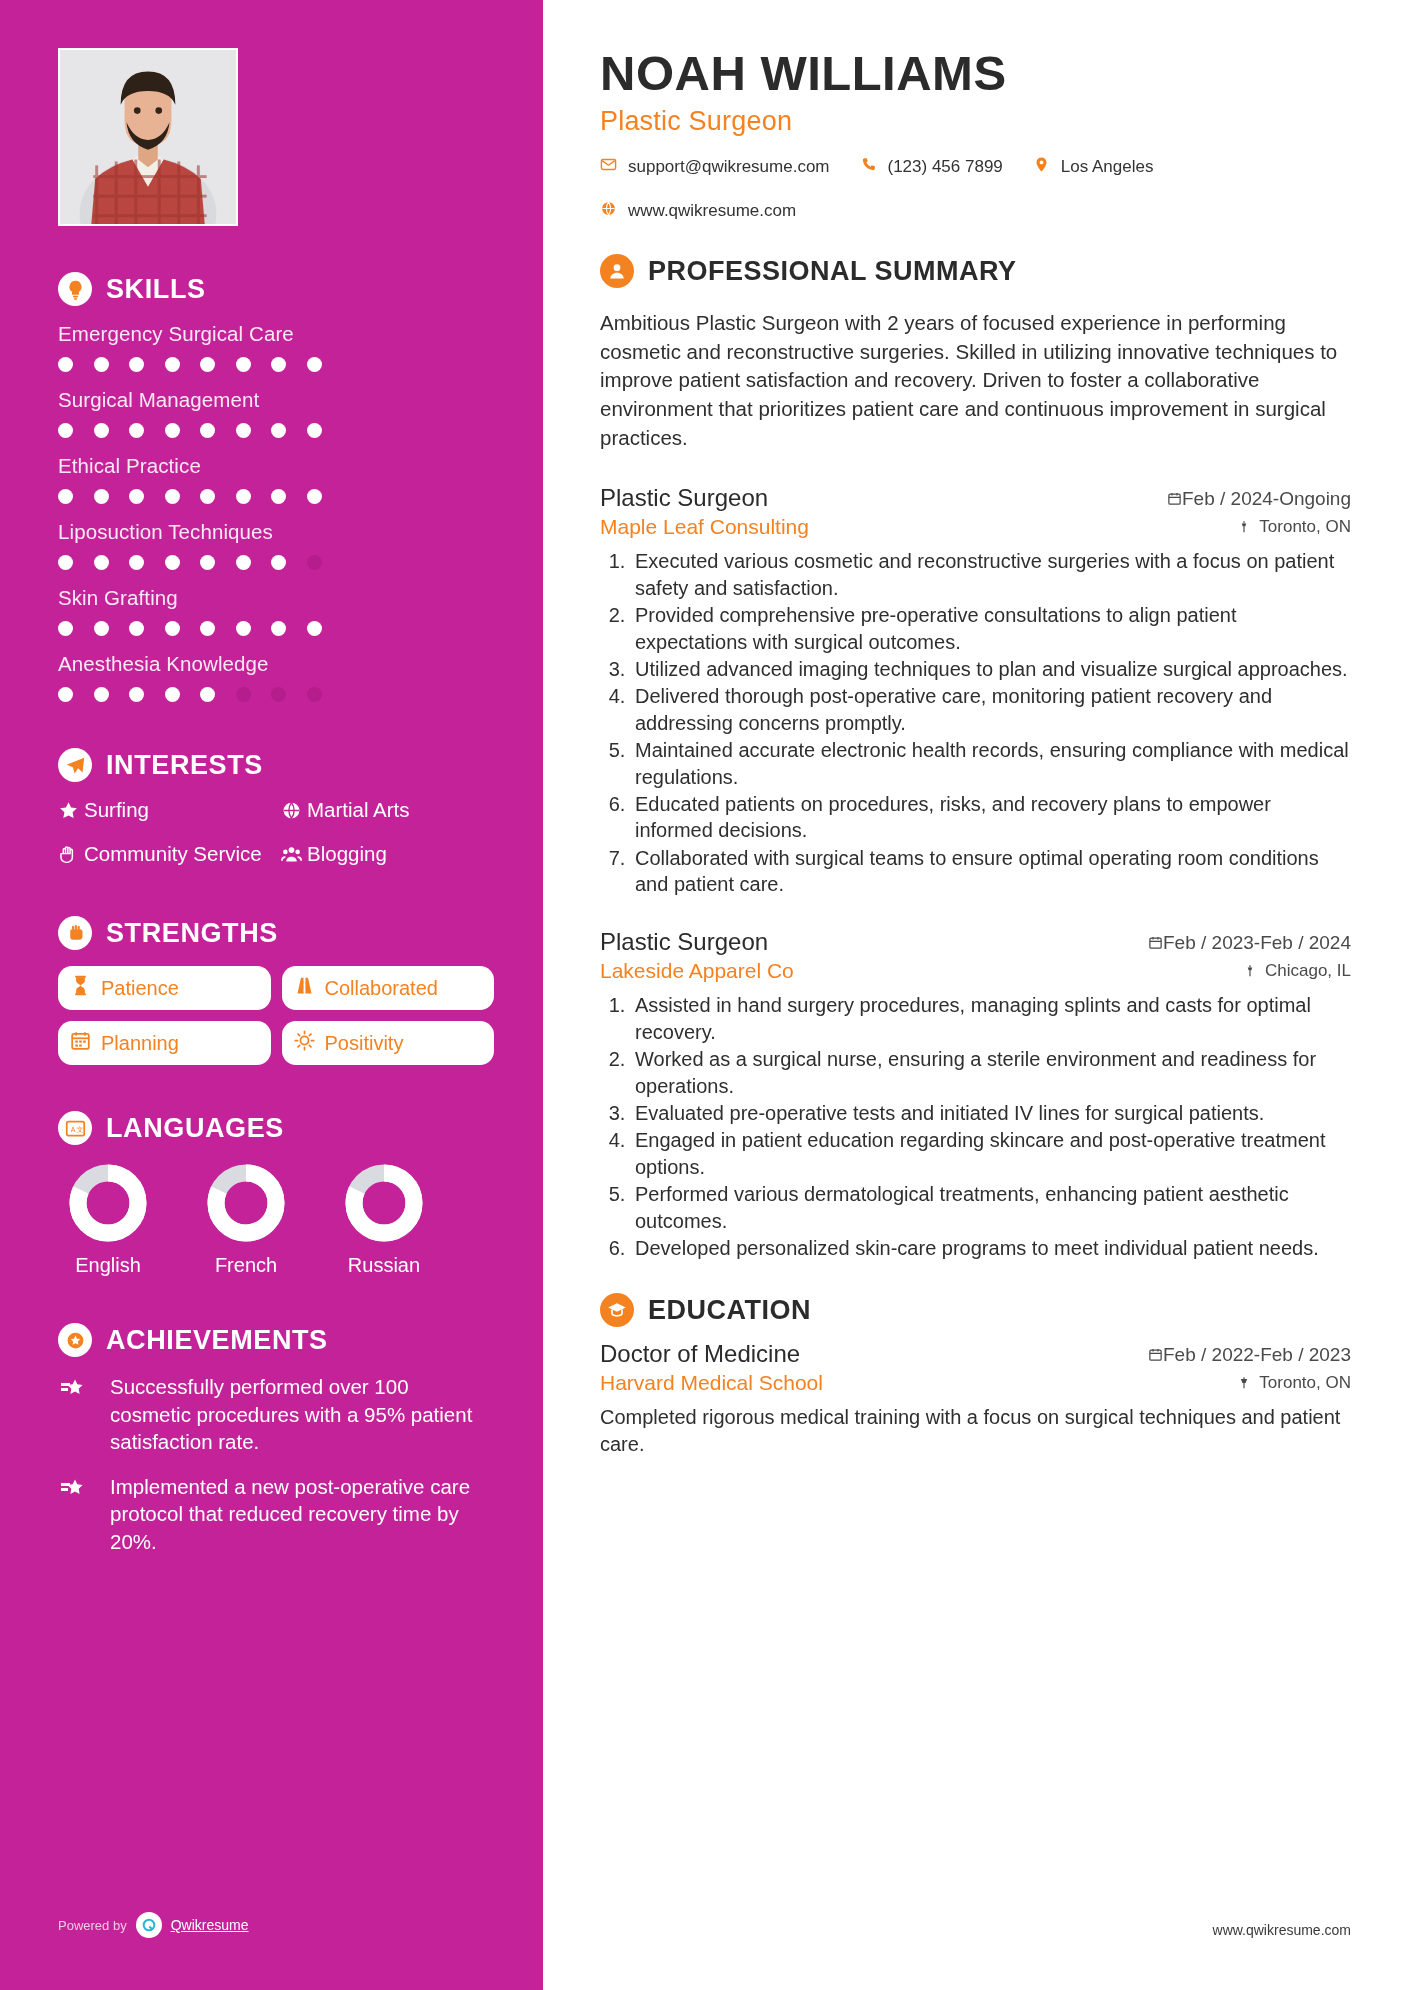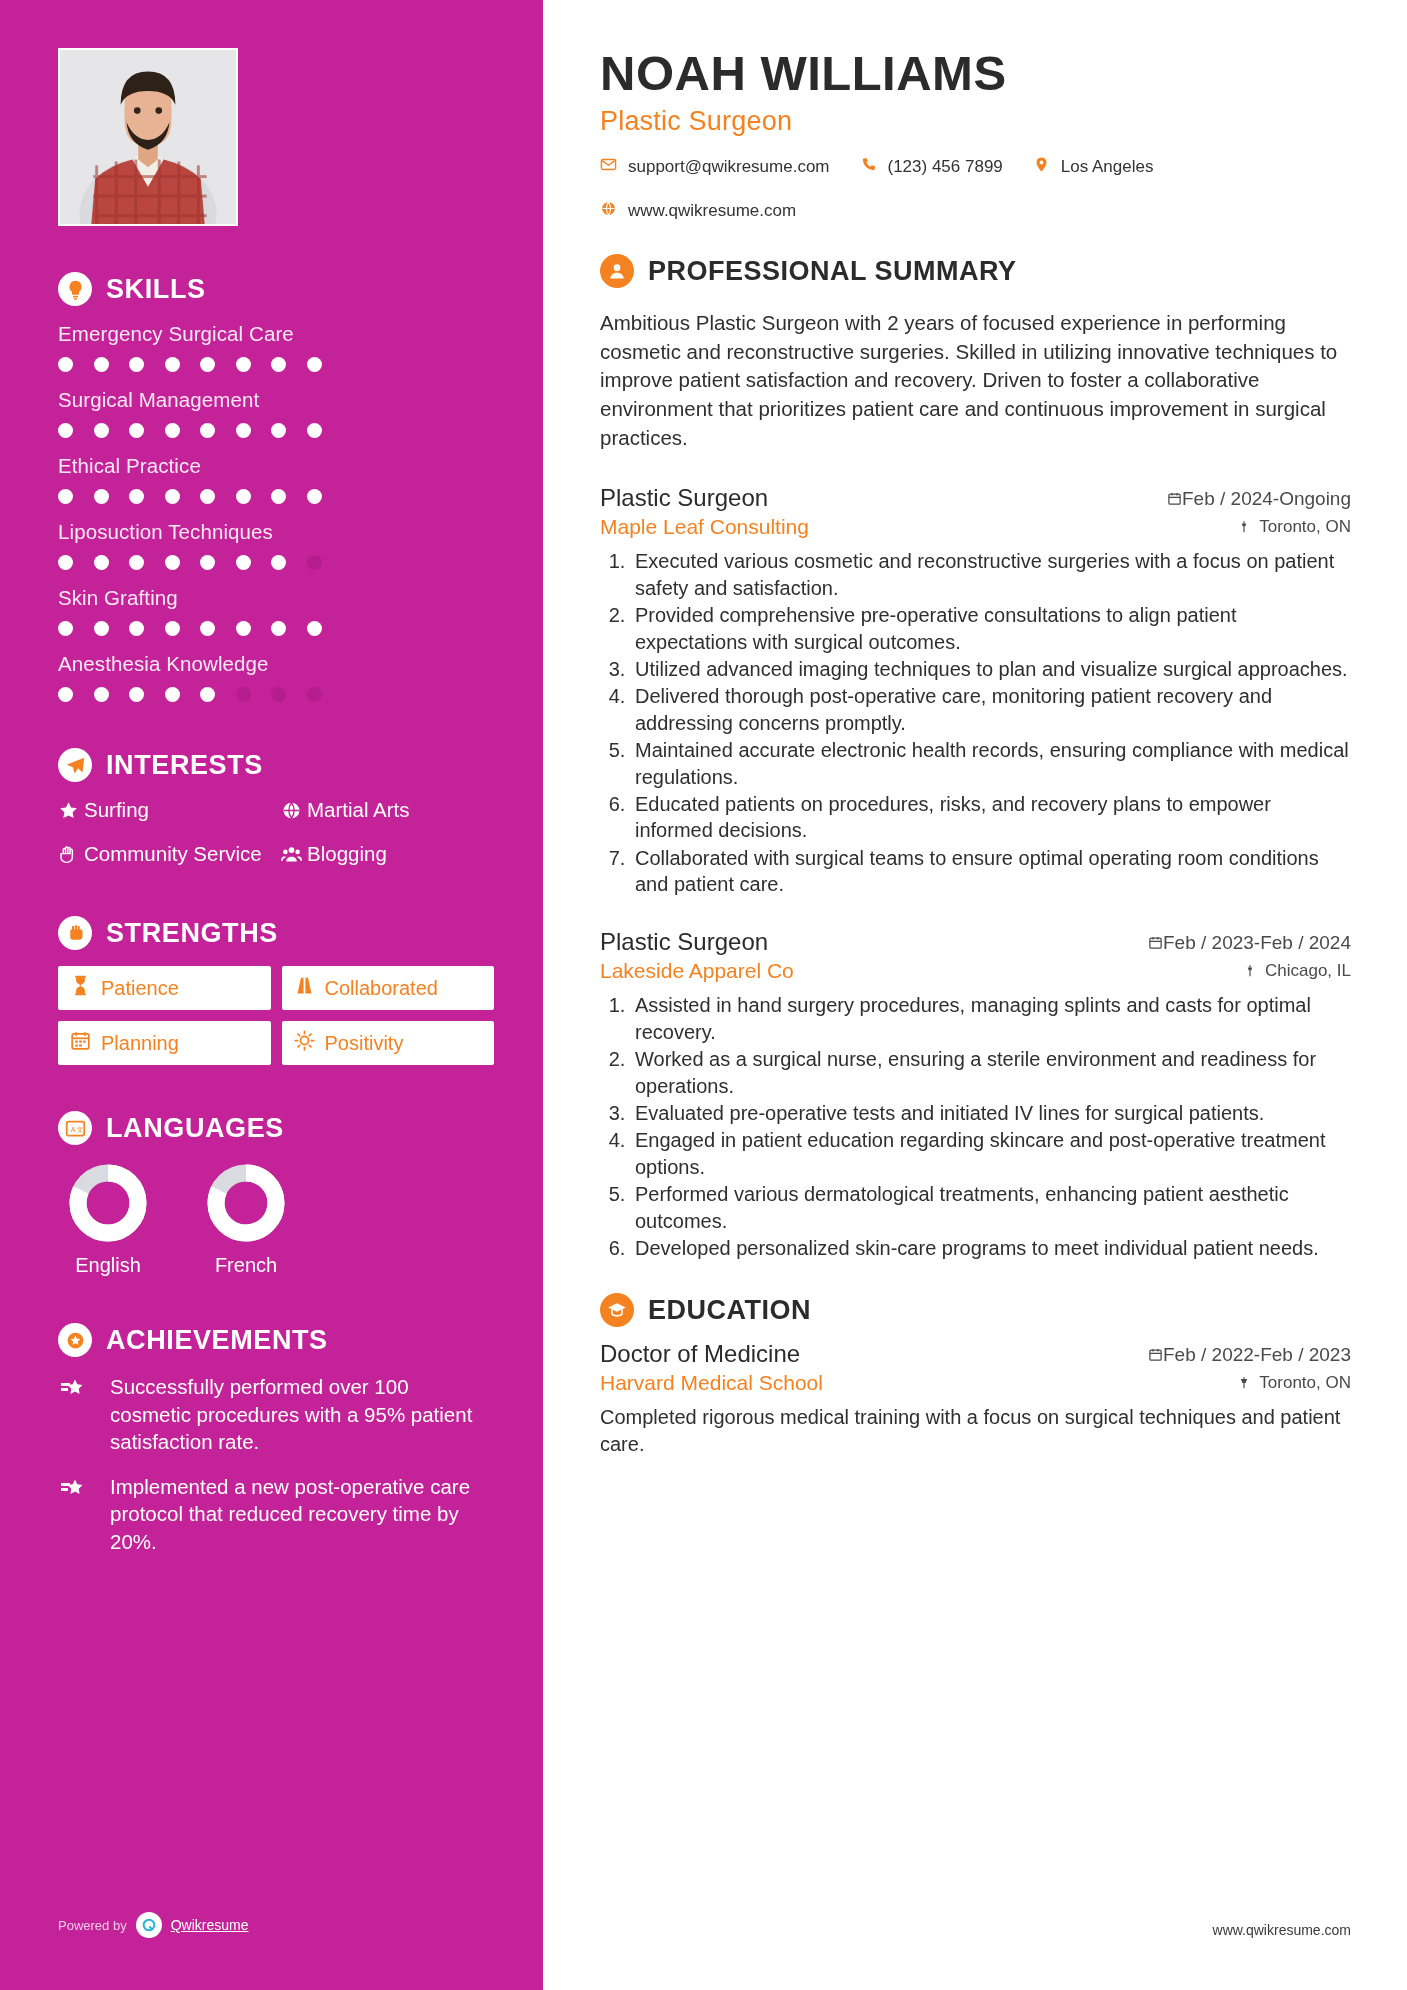--- a/index.html
+++ b/index.html
@@ -57,21 +57,21 @@
   .dot.off{background:#a8188288;}
 
   
   .interests-grid{display:grid;grid-template-columns:1fr 1fr;row-gap:16px;column-gap:10px;margin-top:4px;}
   .int{display:flex;align-items:flex-start;gap:5px;font-size:20.5px;color:#ffffff;line-height:1.18;}
   .int svg{width:21px;height:21px;flex:0 0 21px;margin-top:2px;}
 
   
   .str-grid{display:grid;grid-template-columns:1fr 1fr;gap:11px;margin-top:4px;}
   .str{
-    background:#ffffff;border-radius:2px;
+    background:#ffffff;border-radius:14px;
     padding:9px 12px;display:flex;align-items:center;gap:10px;
     color:#f58220;font-size:20px;box-sizing:border-box;
   }
   .str svg{width:21px;height:21px;flex:0 0 21px;}
 
   
   .lang-row{display:flex;gap:38px;margin-top:10px;}
   .lang{width:100px;text-align:center;}
   .lang svg{display:block;margin:0 auto;}
   .lang-label{font-size:20px;color:#ffffff;margin-top:9px;}
@@ -385,20 +385,27 @@
               </svg>
               <div class="lang-label">English</div>
             </div>
             <div class="lang">
               <svg width="84" height="84" viewBox="0 0 84 84">
                 <circle cx="42" cy="42" r="30" fill="none" stroke="#d9dbe0" stroke-width="17"></circle>
                 <circle cx="42" cy="42" r="30" fill="none" stroke="#ffffff" stroke-width="17" stroke-dasharray="188.49555921538757" stroke-dashoffset="33.92920065876977" transform="rotate(-90 42 42)"></circle>
               </svg>
               <div class="lang-label">French</div>
             </div>
+            <div class="lang">
+              <svg width="84" height="84" viewBox="0 0 84 84">
+                <circle cx="42" cy="42" r="30" fill="none" stroke="#d9dbe0" stroke-width="17"></circle>
+                <circle cx="42" cy="42" r="30" fill="none" stroke="#ffffff" stroke-width="17" stroke-dasharray="188.49555921538757" stroke-dashoffset="33.92920065876977" transform="rotate(-90 42 42)"></circle>
+              </svg>
+              <div class="lang-label">Russian</div>
+            </div>
           </div>
       </section>
 
       <section class="sec">
         <div class="sec-head">
           <span class="sec-badge">
             <svg viewBox="0 0 24 24">
                 <circle cx="12" cy="12" r="9" fill="#f58220"></circle>
                 <path d="M12 6.4l1.7 3.5 3.8.5-2.8 2.7.7 3.8-3.4-1.8-3.4 1.8.7-3.8-2.8-2.7 3.8-.5z" fill="#ffffff"></path>
               </svg>

